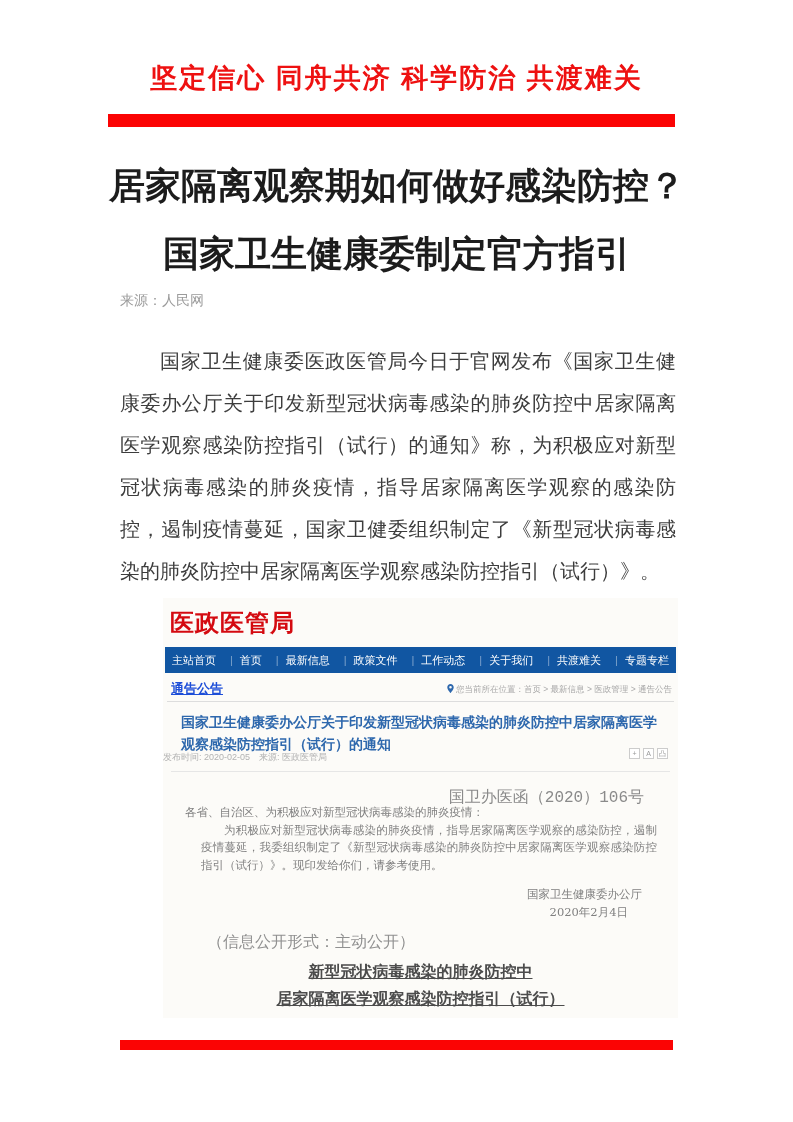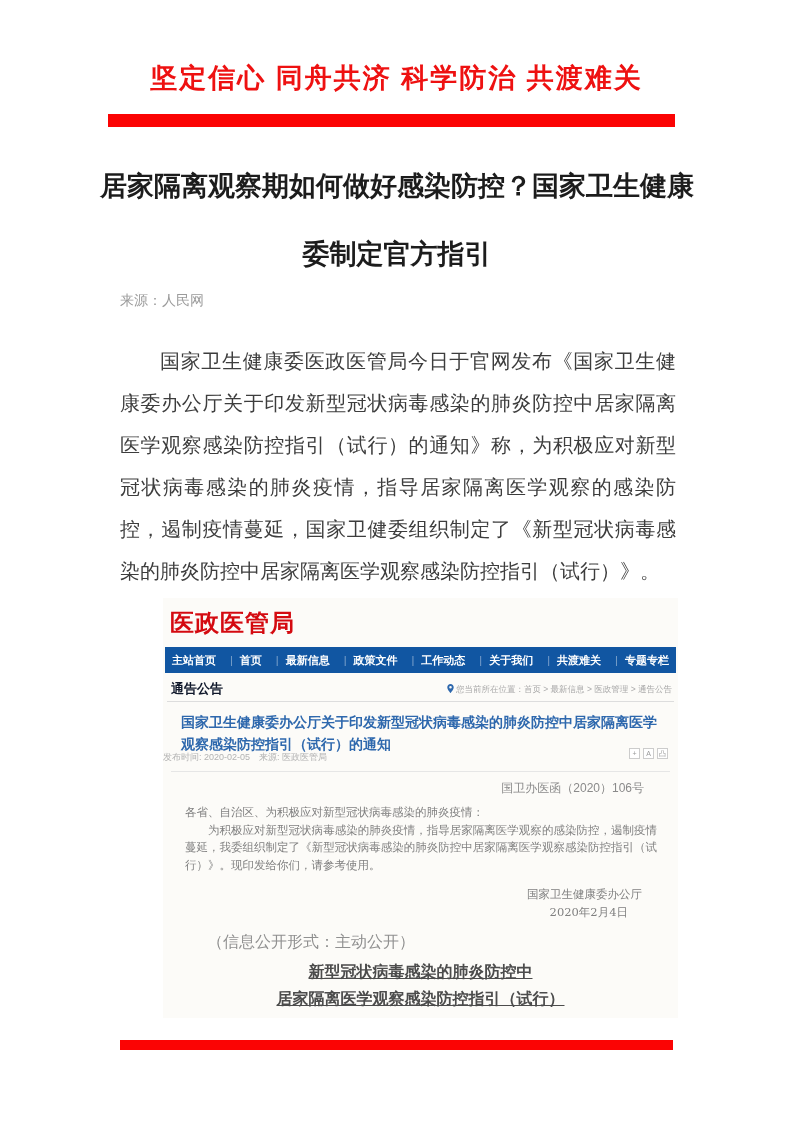--- a/index.html
+++ b/index.html
@@ -8,47 +8,47 @@
   .page { position:relative; width:793px; height:1122px; background:#ffffff; overflow:hidden; margin:0 auto;border-radius:18px; }
 
   
   .slogan { position:absolute; top:60px; left:0; width:100%; text-align:center;
             color:#ee1111; font-size:27px; font-weight:bold; letter-spacing:2px; }
   .red-bar { position:absolute; background:#fb0404; }
   .red-bar.top { left:108px; top:114px; width:567px; height:13px; }
   .red-bar.bottom { left:120px; top:1040px; width:553px; height:10px; }
 
   .main-title { position:absolute; top:152px; left:97px; width:600px; text-align:center;
-                color:#1c1c1c; font-size:27px; font-weight:bold; line-height:68px; }
+                color:#1c1c1c; font-size:36px; font-weight:bold; line-height:68px; }
   .source { position:absolute; top:292px; left:120px; font-size:14px; color:#9b9b9b; }
   .body-text { position:absolute; top:340px; left:120px; width:556px; font-size:20px;
                color:#3d3d3d; line-height:42px; text-align:justify; text-indent:2em; }
 
   
   .shot { position:absolute; left:163px; top:598px; width:515px; height:420px; background:#fcfbf8; }
   .shot .logo { position:absolute; left:7px; top:9px; font-size:24px; font-weight:bold; color:#d40a10; letter-spacing:1px; }
   .shot .nav { position:absolute; left:2px; right:2px; top:49px; height:26px; background:#1156a2;
                display:flex; align-items:center; justify-content:space-evenly; }
-  .shot .nav .nav-item { color:#ffffff; font-size:11px; font-weight:bold; white-space:nowrap; cursor:pointer; }
+  .shot .nav .nav-item { color:#ffffff; font-size:11px; font-weight:normal; white-space:nowrap; cursor:pointer; }
   .shot .nav .nav-item:not(:last-child)::after { content:"|"; color:#7fa3cc; font-weight:normal; margin-left:14px; }
   .shot .section-row { position:absolute; left:4px; right:4px; top:80px; height:24px; border-bottom:1px solid #dddddd; }
-  .shot .section-title { position:absolute; left:4px; top:2px; font-size:13px; font-weight:bold; color:#0f172a; }
+  .shot .section-title { position:absolute; left:4px; top:2px; font-size:13px; font-weight:bold; color:#1d4ed8;text-decoration:underline; }
   .shot .crumb { position:absolute; right:2px; top:6px; font-size:8.5px; color:#aaaaaa; }
   .shot .crumb svg { vertical-align:-1px; margin-right:2px; }
   .shot .art-title { position:absolute; left:18px; width:478px; top:113px; 
                      color:#2e68ad; font-size:14px; font-weight:700; line-height:22px; }
   .shot .meta { position:absolute; left:0; width:100%; top:153px; text-align:left; font-size:9px; color:#b3b3b3; }
   .shot .meta-icons { position:absolute; right:10px; top:150px; display:flex; gap:3px; }
   .shot .meta-icons span { width:11px; height:11px; border:1px solid #cccccc; color:#999999;
                            font-size:7px; line-height:9px; text-align:center; display:inline-block; background:#fff; cursor:pointer; }
   .shot .rule { position:absolute; left:8px; right:8px; top:173px; border-top:1px solid #e6e6e6; }
-  .shot .doc-no { position:absolute; right:34px; top:182px; font-size:12px; color:#8a8a8a; }
+  .shot .doc-no { position:absolute; right:34px; top:189px; font-size:16px; color:#8a8a8a;font-family:Liberation Mono, monospace; }
   .shot .letter { position:absolute; left:22px; width:472px; top:206px; font-size:11.5px; color:#808080;
                   line-height:17.5px; text-align:justify; font-family:"DejaVu Serif","Liberation Serif",serif; }
-  .shot .letter .indent { text-indent:2em; }
+  .shot .letter .indent { text-indent:2em;margin-left:16px; }
   .shot .sig-org  { position:absolute; right:36px; top:289px; font-size:11.5px; color:#808080; font-family:"DejaVu Serif",serif; }
   .shot .sig-date { position:absolute; right:50px; top:307px; font-size:11.5px; color:#808080; font-family:"DejaVu Serif",serif; }
   .shot .disclosure { position:absolute; left:44px; top:334px; font-size:16px; color:#909090; font-family:"DejaVu Serif",serif; }
   .shot .att-title { position:absolute; left:0; width:100%; top:360px; text-align:center;
                      font-size:16px; font-weight:bold; color:#4c4c4c; line-height:27px;text-decoration:underline; }
 </style>
 </head>
 <body>
 
 <div class="page">

